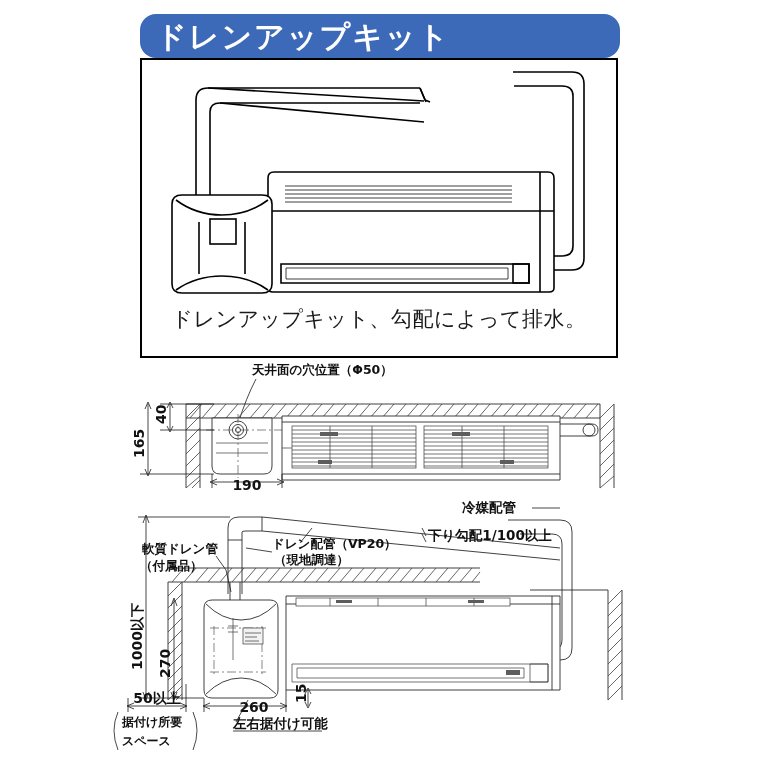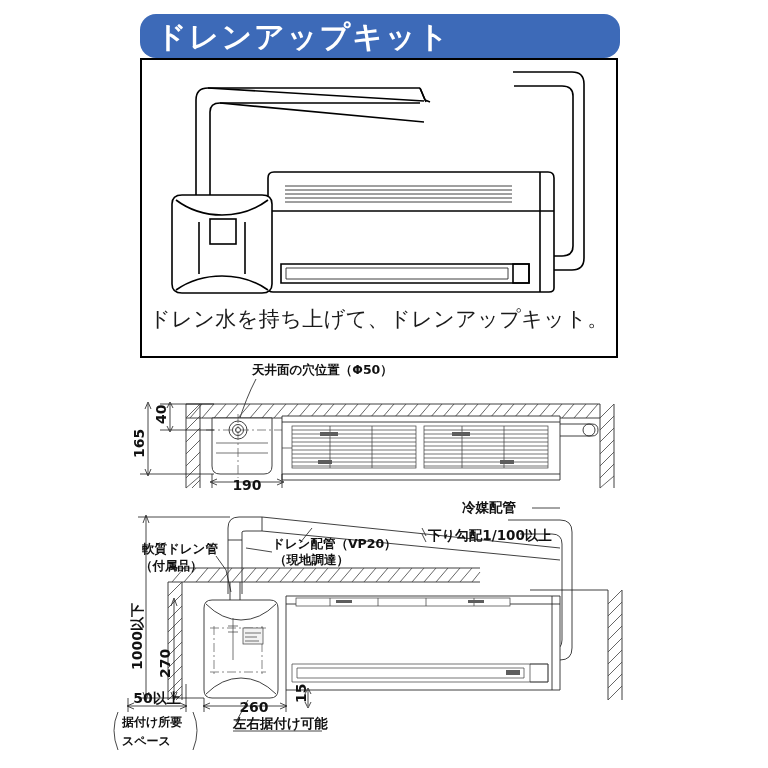--- a/index.html
+++ b/index.html
@@ -121,21 +121,21 @@
     <g>
       <path class="ln fillw" d="M 172,204 Q 172,195 182,195 L 262,195 Q 272,195 272,204 L 272,284 Q 272,293 262,293 L 182,293 Q 172,293 172,284 Z"></path>
       <path class="ln" d="M 176,200 Q 196,215 222,215 Q 248,215 268,200"></path>
       <path class="ln" d="M 176,290 Q 196,276 222,276 Q 248,276 268,290"></path>
       <line class="ln" x1="199" y1="222" x2="199" y2="274"></line>
       <line class="ln" x1="245" y1="222" x2="245" y2="274"></line>
       <rect class="ln fillw" x="210" y="219" width="26" height="25"></rect>
     </g>
   </svg>
 
-  <div class="hero-caption">ドレン水を持ち上げて、ドレンアップキット。</div>
+  <div class="hero-caption">ドレンアップキット、勾配によって排水。</div>
 
   <svg width="768" height="768" viewBox="0 0 768 768">
 
     <text class="lbltxt" x="252" y="374">天井面の穴位置（Φ50）</text>
 
     <path class="ln-dim" d="M 256,379 Q 246,398 238,424"></path>
 
     <g>
       <line class="ln-t" x1="186" y1="404" x2="600" y2="404"></line>
       <line class="ln-t" x1="186" y1="418" x2="600" y2="418"></line>

